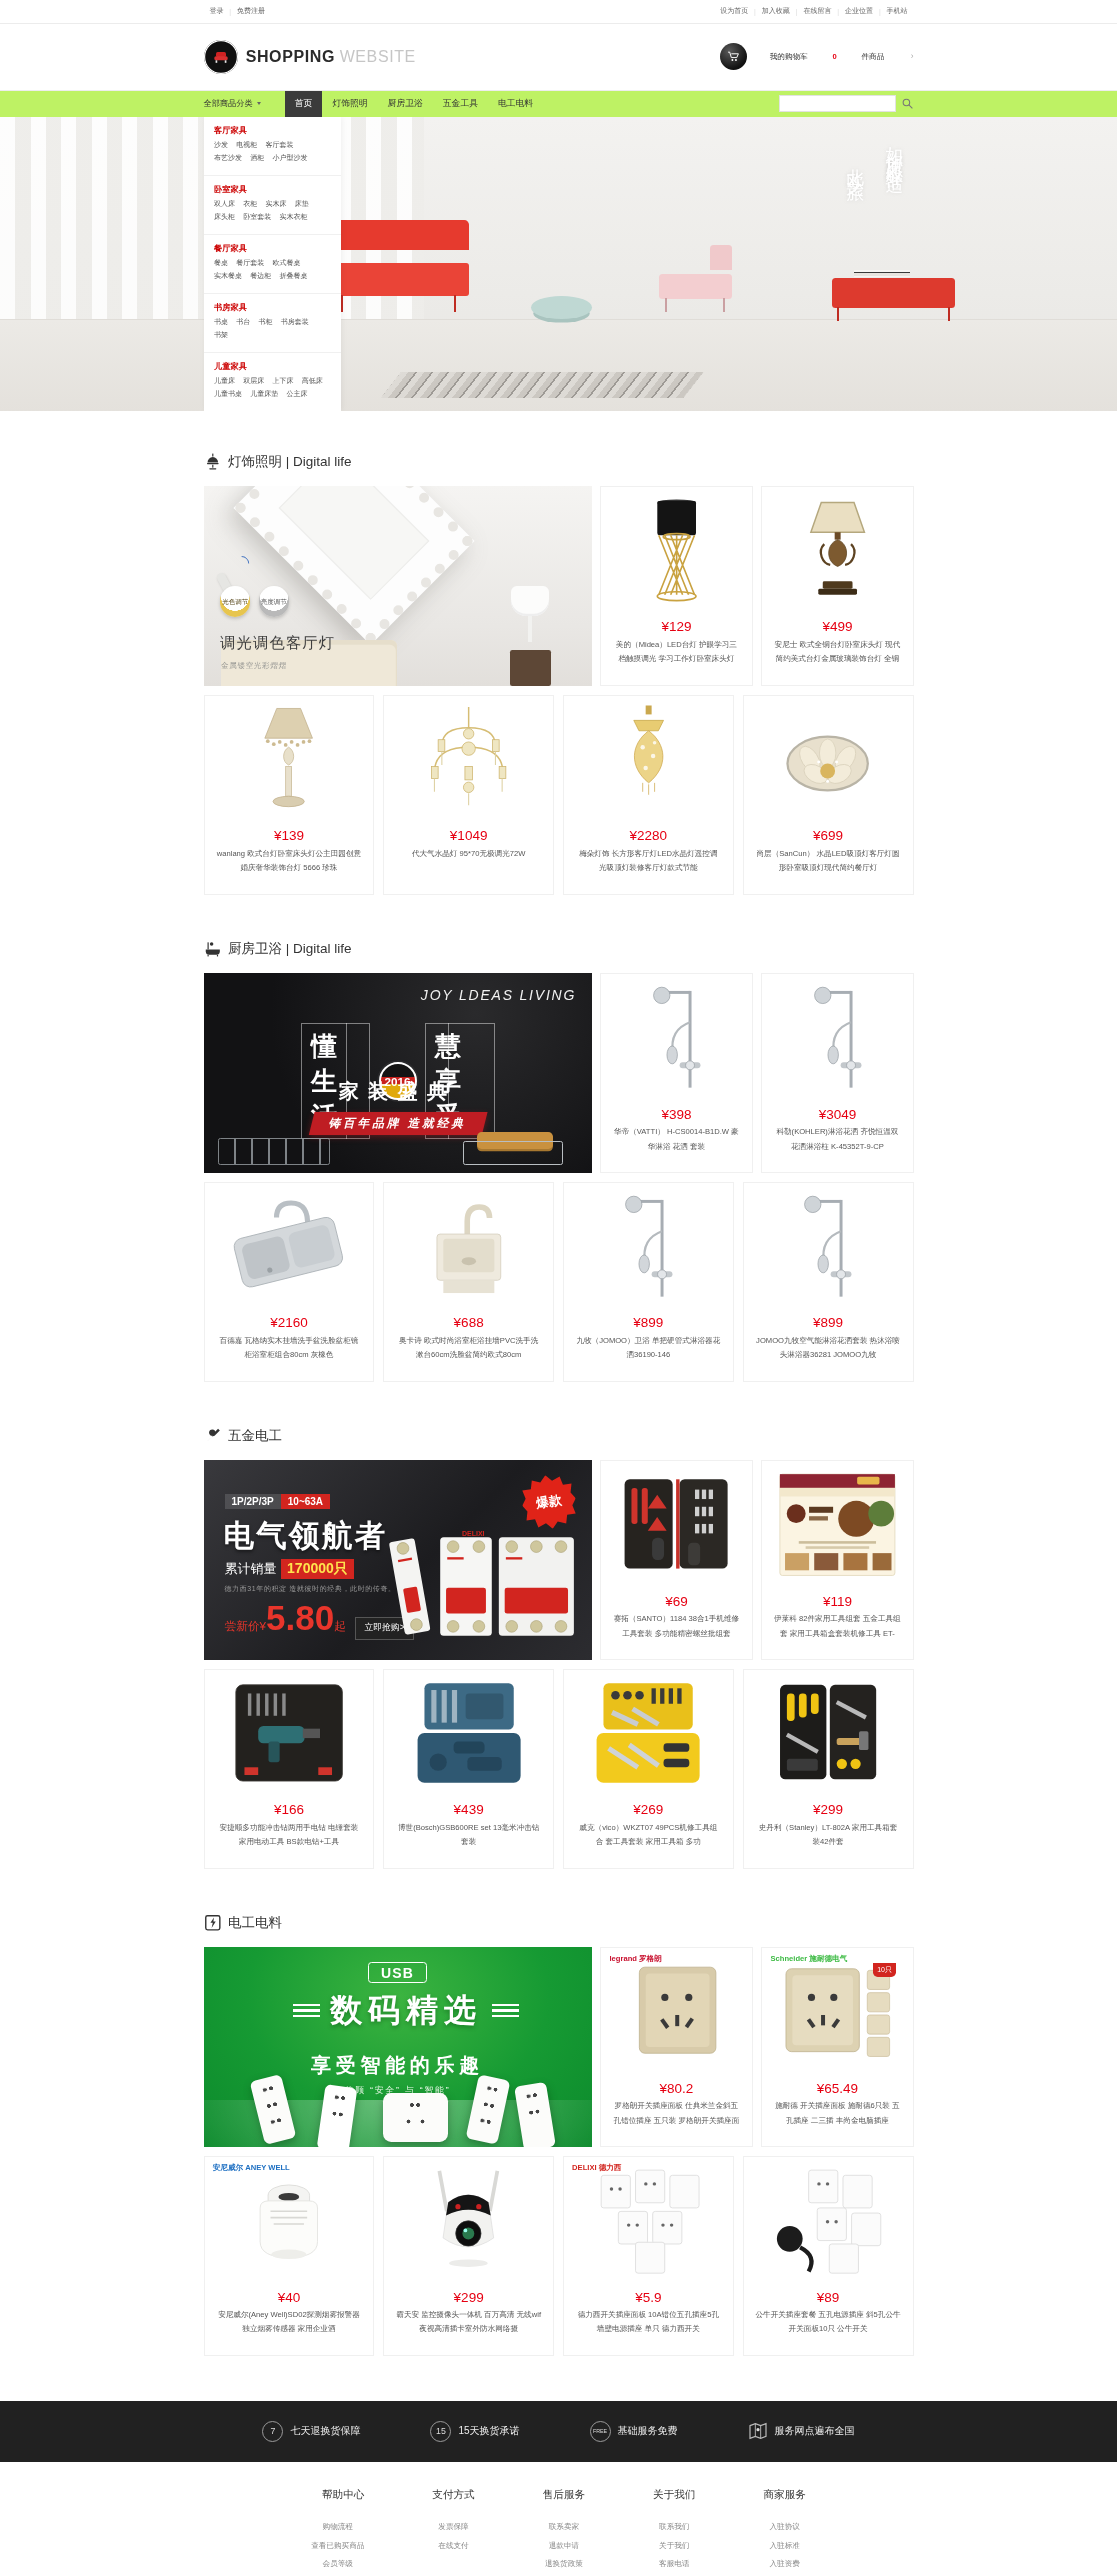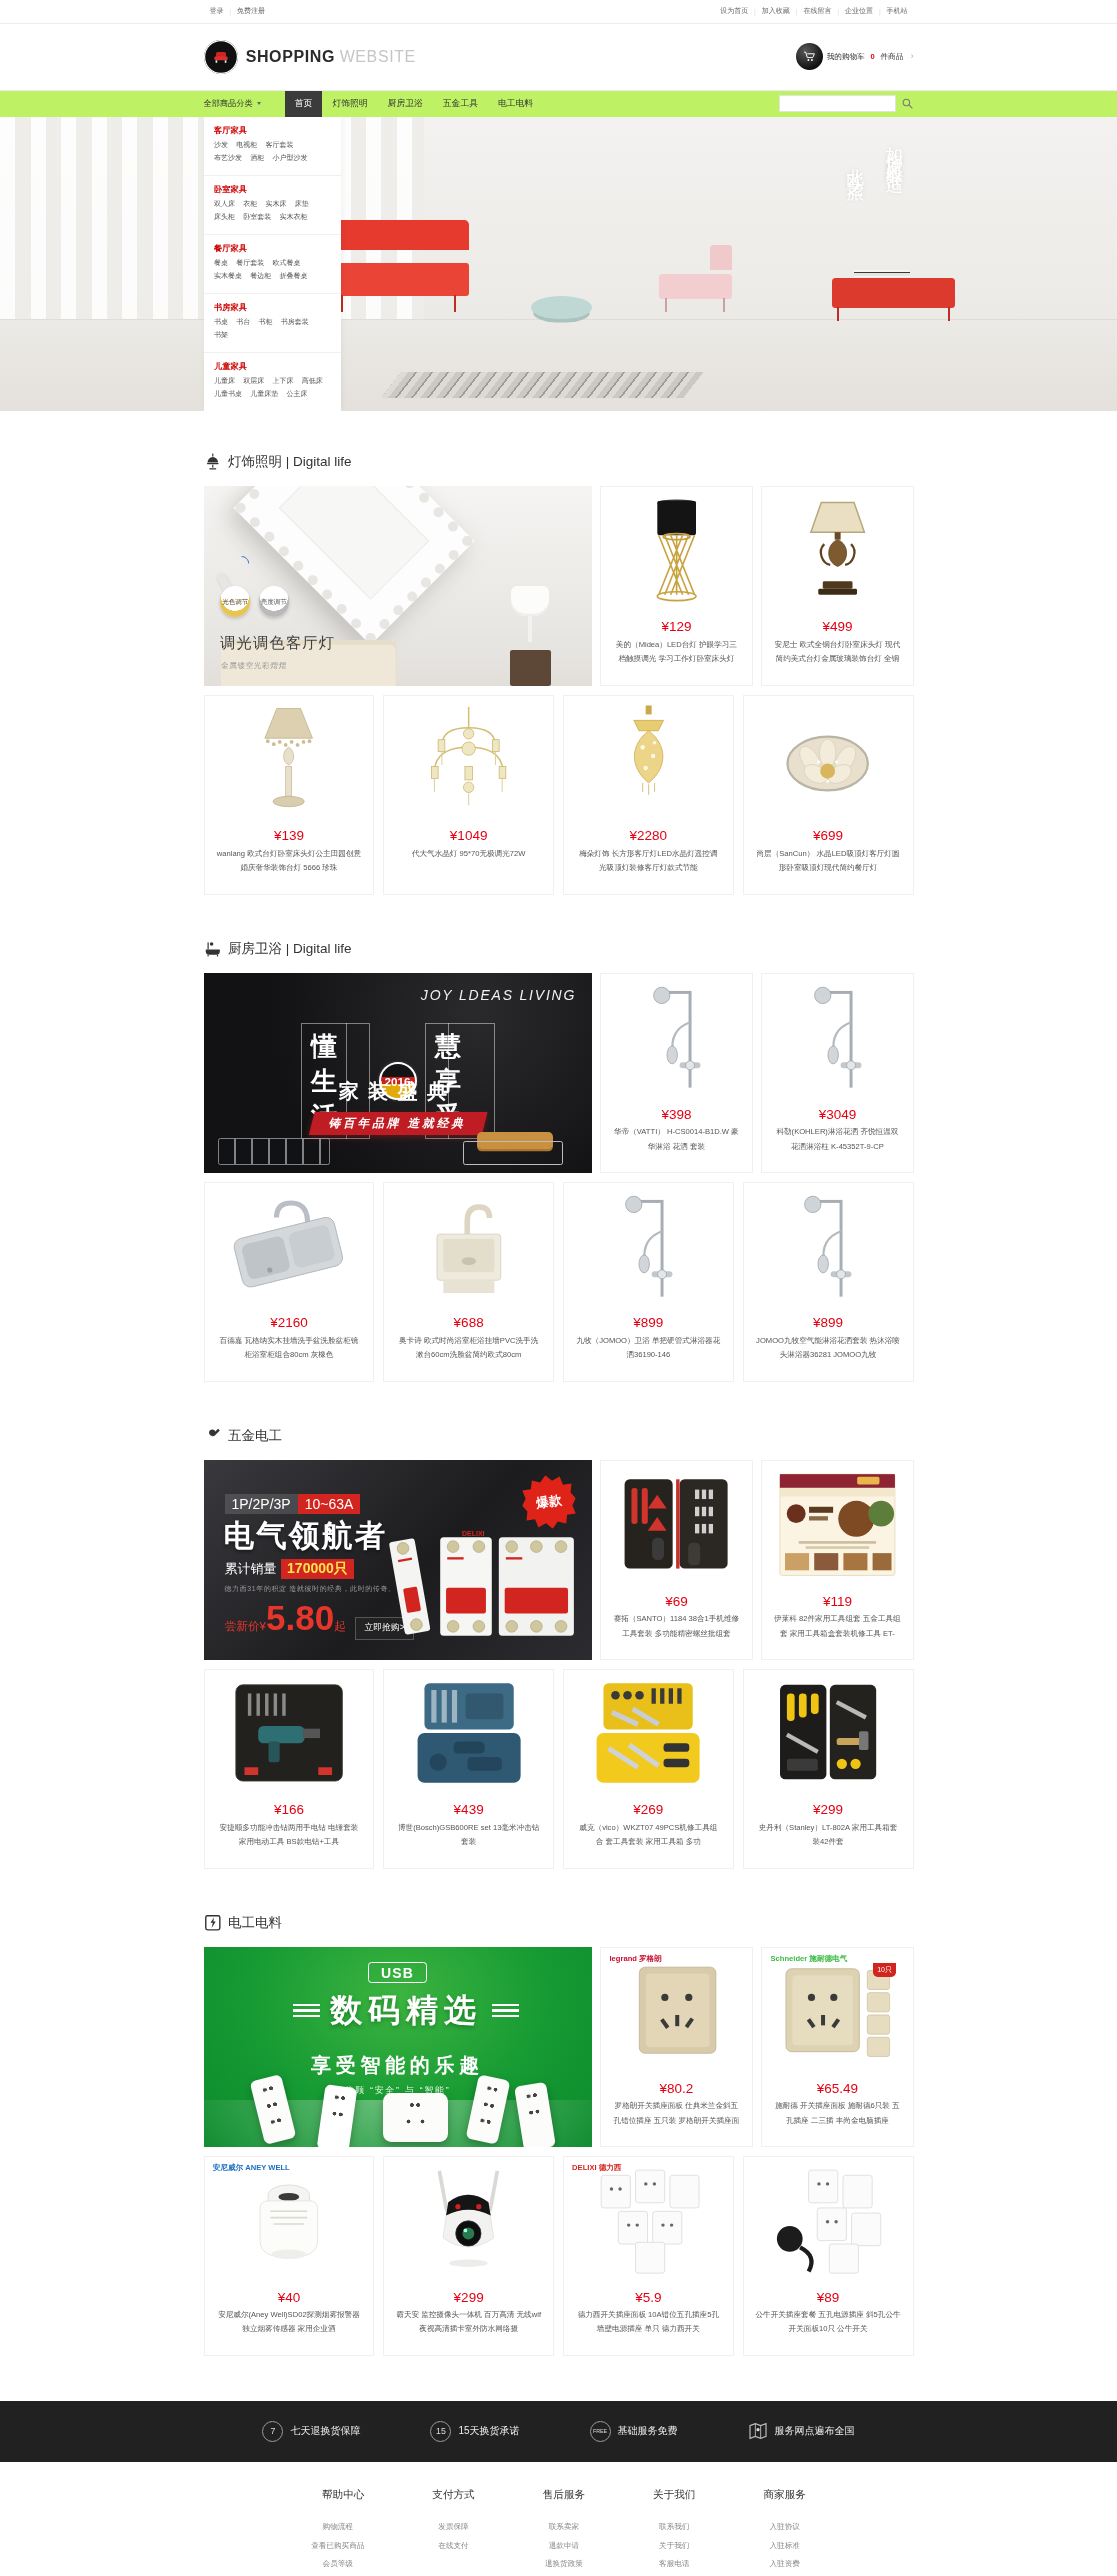--- a/index.html
+++ b/index.html
@@ -15,21 +15,21 @@
   .topbar .sep { color:#ddd; }
 
   
   .header { height:66px; background:#fff; }
   .header .container { display:flex; align-items:center; height:100%; }
   .logo { display:flex; align-items:center; gap:8.2px; }
   .logo-badge { width:34px; height:34px; border-radius:50%; background:#101010; display:flex; align-items:center; justify-content:center; box-shadow:0 0 0 1.2px #fff inset; }
   .logo-text { font-size:16px; letter-spacing:0.6px; }
   .logo-text .main { color:#2b2b2b; font-weight:bold; }
   .logo-text .sub { color:#c6c6c6; margin-left:4.7px; }
-  .cart { margin-left:auto; display:flex; align-items:center; gap:4px; font-size:7.6px; color:#333; cursor:pointer; }
+  .cart { margin-left:auto; display:flex; align-items:center; gap:23px; font-size:7.6px; color:#333; cursor:pointer; }
   .cart-badge { width:27px; height:27px; border-radius:50%; background:radial-gradient(circle at 35% 30%, #5a5a5a, #111 70%); display:flex; align-items:center; justify-content:center; }
   .cart .count { color:#e60012; font-weight:bold; margin:0 1.8px; }
   .cart .chev { color:#aaa; margin-left:3.5px; font-size:8.2px; }
 
   
   .nav { height:27px; background:#bef264; border-top:0.6px solid #ededed; }
   .nav .container { display:flex; align-items:stretch; height:100%; }
   .nav-all { display:flex; align-items:center; gap:4.7px; font-size:8.2px; color:#333; padding-right:23.5px; cursor:pointer; }
   .caret { width:0;height:0;border-left:2.9px solid transparent;border-right:2.9px solid transparent;border-top:3.5px solid #666; }
   .nav-item { display:flex; align-items:center; padding:0 10px; font-size:8.8px; color:#333; cursor:pointer; }
@@ -117,21 +117,21 @@
   .bn-kitchen .fest { position:absolute; left:50%; top:105px; transform:translateX(-50%); font-size:20px; font-weight:bold; letter-spacing:9.4px; }
   .bn-kitchen .ribbon { position:absolute; left:50%; top:139px; transform:translateX(-50%) skewX(-14deg); background:#bf1d23; padding:4.1px 17.6px;
     font-size:11.7px; font-weight:bold; letter-spacing:2.9px; box-shadow:0 2.3px 5.9px rgba(191,29,35,.4); }
   .bn-kitchen .rack { position:absolute; left:14px; bottom:8.2px; width:112px; height:27px; border:1.8px solid #9aa0a4; border-radius:2.3px; opacity:.8;
     background:repeating-linear-gradient(90deg, transparent 0 15.3px, #9aa0a4 15.3px 17px); }
   .bn-kitchen .towel-rack { position:absolute; right:29px; bottom:8.2px; width:100px; height:23.5px; border:1.8px solid #b9bec2; border-radius:2.3px; }
   .bn-kitchen .towel { position:absolute; right:39px; bottom:23.5px; width:76px; height:17.6px; background:#c9913f; border-radius:4.7px; box-shadow:0 2.3px 0 #a87830; }
 
   
   .bn-tools { background:linear-gradient(135deg,#39393d 0%,#1c1c1f 55%,#2c2c30 100%); color:#fff; }
-  .bn-tools .tags { position:absolute; left:21px; top:34px; display:flex; font-size:14px; font-weight:normal; }
+  .bn-tools .tags { position:absolute; left:21px; top:34px; display:flex; font-size:10px; font-weight:bold; }
   .bn-tools .tag1 { background:rgba(255,255,255,.14); padding:1.8px 7px; }
   .bn-tools .tag2 { background:#d2251f; padding:1.8px 7px; }
   .bn-tools .big { position:absolute; left:20px; top:56px; font-size:30.5px; font-weight:bold; letter-spacing:2.3px; text-shadow:0 1.8px 3.5px rgba(0,0,0,.5); }
   .bn-tools .sales { position:absolute; left:21px; top:99px; display:flex; align-items:center; font-size:13px; }
   .bn-tools .sales .v { background:#d2251f; color:#ffe34d; font-weight:bold; padding:1.2px 5.9px; margin-left:4.7px; font-size:14px; }
   .bn-tools .desc { position:absolute; left:21px; top:124px; font-size:7px; color:#9a9a9a; letter-spacing:0.6px; }
   .bn-tools .buy { position:absolute; left:21px; bottom:20px; display:flex; align-items:baseline; color:#e8352b; }
   .bn-tools .buy .p1 { font-size:11.7px; }
   .bn-tools .buy .p2 { font-size:35px; font-weight:bold; line-height:1; }
   .bn-tools .buy .p3 { font-size:11.7px; }

